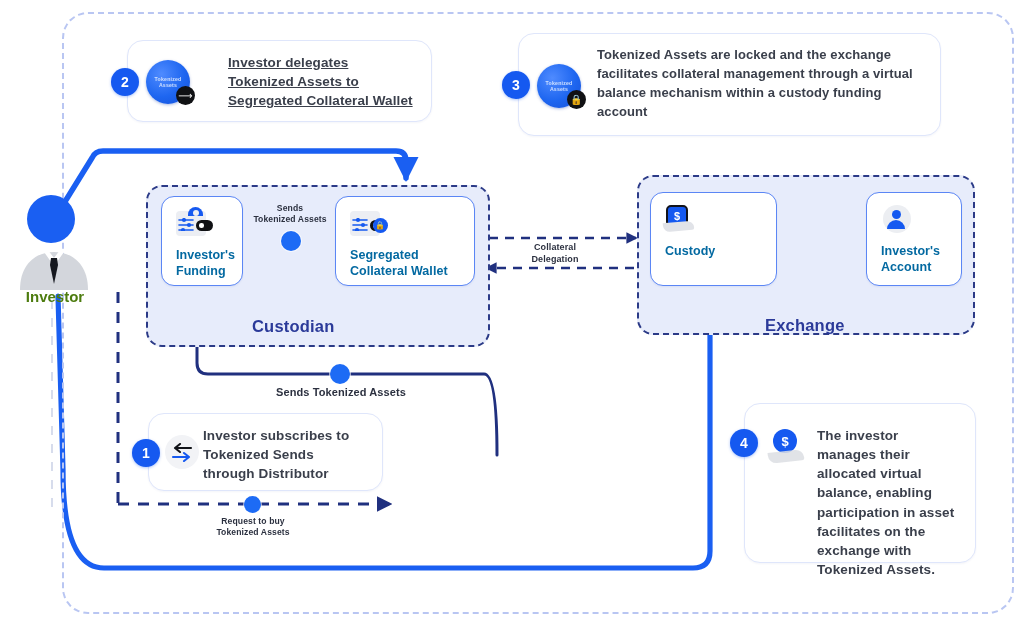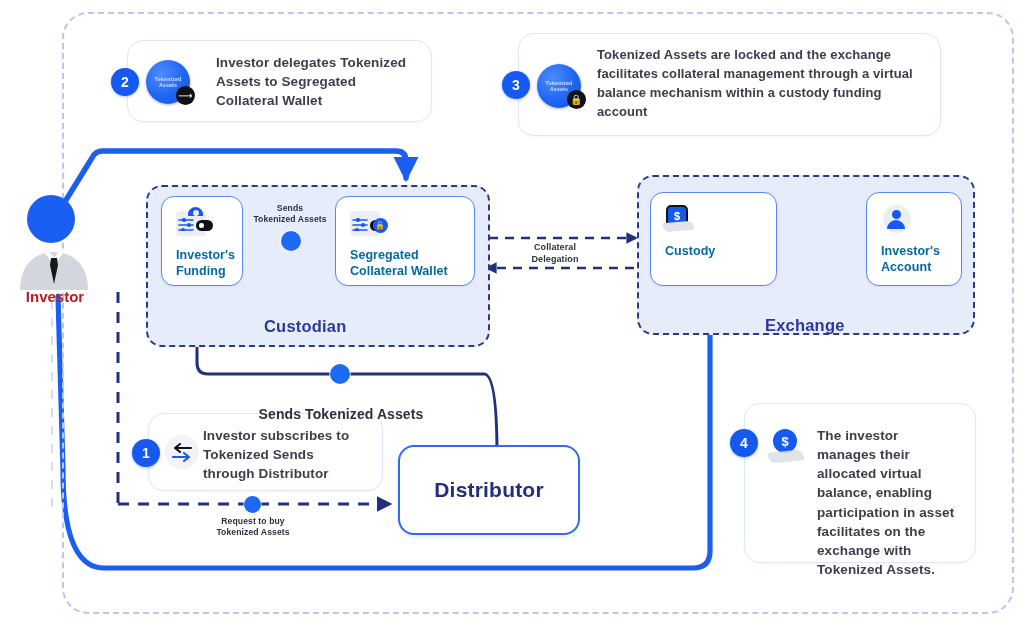--- a/index.html
+++ b/index.html
@@ -247,34 +247,34 @@
   .investor-head{
     position:absolute;
     left:27px;top:195px;
     width:48px;height:48px;border-radius:50%;
     background:#1a5ff2;
   }
   .investor-caption{
     position:absolute;
     left:9px;top:288px;width:92px;
     text-align:center;
-    color:#b91c1c;font-size:15px;font-weight:800;
+    color:#4d7c0f;font-size:15px;font-weight:800;
   }
 
   
   .edge-label{
     position:absolute;
     color:#2c3140;
     font-weight:700;
     text-align:center;
     line-height:1.3;
     letter-spacing:.1px;
   }
   .edge-label.xs{font-size:8.6px;}
-  .edge-label.sm{font-size:14px;margin-top:20px;}
+  .edge-label.sm{font-size:11px;}
   .edge-label.md{font-size:9px;}
 
   .junction-dot{
     position:absolute;
     width:20px;height:20px;border-radius:50%;
     background:#1d6bf5;
     box-shadow:0 0 0 1px rgba(255,255,255,.6);
   }
   .junction-dot.sm{width:17px;height:17px;}
 </style>
@@ -319,35 +319,35 @@
 
   <div class="abs outer-frame"></div>
 
   <div class="abs note" style="left:127px;top:40px;width:305px;height:82px;">
     <div class="step-badge" style="left:-17px;top:27px;">2</div>
     <div class="token-coin" style="position:absolute;left:18px;top:19px;">
       <div class="tk-label">Tokenized</div>
       <div class="tk-label">Assets</div>
       <div class="coin-chip">⟶</div>
     </div>
-    <div class="note-text" style="margin-left:48px;">Investor delegates Tokenized Assets to Segregated Collateral Wallet</div>
+    <div class="note-text" style="margin-left:60px;text-decoration:underline;">Investor delegates Tokenized Assets to Segregated Collateral Wallet</div>
   </div>
 
   <div class="abs note" style="left:518px;top:33px;width:423px;height:103px;">
     <div class="step-badge" style="left:-17px;top:37px;">3</div>
     <div class="token-coin" style="position:absolute;left:18px;top:30px;">
       <div class="tk-label">Tokenized</div>
       <div class="tk-label">Assets</div>
       <div class="coin-chip">🔒</div>
     </div>
     <div class="note-text small" style="margin-left:38px;">Tokenized Assets are locked and the exchange facilitates collateral management through a virtual balance mechanism within a custody funding account</div>
   </div>
 
   <div class="abs zone" style="left:146px;top:185px;width:344px;height:162px;"></div>
-  <div class="zone-title" style="left:264px;top:317px;">Custodian</div>
+  <div class="zone-title" style="left:252px;top:317px;">Custodian</div>
 
   <div class="abs node" style="left:161px;top:196px;width:82px;height:90px;">
     <div class="node-icon">
       <div class="wallet-card"></div>
       <div class="wallet-dome"></div>
       <svg class="wallet-lines" width="22" height="13" viewBox="0 0 22 13" xmlns="http://www.w3.org/2000/svg">
         <line x1="1" y1="2" x2="15" y2="2" stroke="#1559f0" stroke-width="1.6" stroke-linecap="round"></line>
         <circle cx="6" cy="2" r="2.1" fill="#1559f0"></circle>
         <line x1="1" y1="7" x2="15" y2="7" stroke="#1559f0" stroke-width="1.6" stroke-linecap="round"></line>
         <circle cx="11" cy="7" r="2.1" fill="#1559f0"></circle>
@@ -412,23 +412,20 @@
 
   <div class="abs note" style="left:744px;top:403px;width:232px;height:160px;padding-left:72px;padding-top:22px;">
     <div class="step-badge" style="left:-15px;top:25px;">4</div>
     <div class="dollar-coin" style="position:absolute;left:28px;top:25px;">
       $
       <div class="hand-smudge"></div>
     </div>
     <div class="note-text">The investor manages their allocated virtual balance, enabling participation in asset facilitates on the exchange with Tokenized Assets.</div>
   </div>
 
-  <div class="abs distributor" style="left:398px;top:445px;width:182px;height:90px;">
-    <span>Distributor</span>
-  </div>
 
   <div class="investor-head"></div>
   <div class="abs" style="left:8px;top:232px;width:92px;height:58px;">
     <svg width="92" height="58" viewBox="0 0 92 58" xmlns="http://www.w3.org/2000/svg">
       <path d="M12 58 C12 30 30 20 46 20 C62 20 80 30 80 58 Z" fill="#d3d6dc"></path>
       <path d="M36 20 L46 34 L56 20 L52 18 L46 26 L40 18 Z" fill="#ffffff"></path>
       <path d="M43 26 L49 26 L50 33 L46 52 L42 33 Z" fill="#15181f"></path>
     </svg>
   </div>
   <div class="investor-caption">Investor</div>

